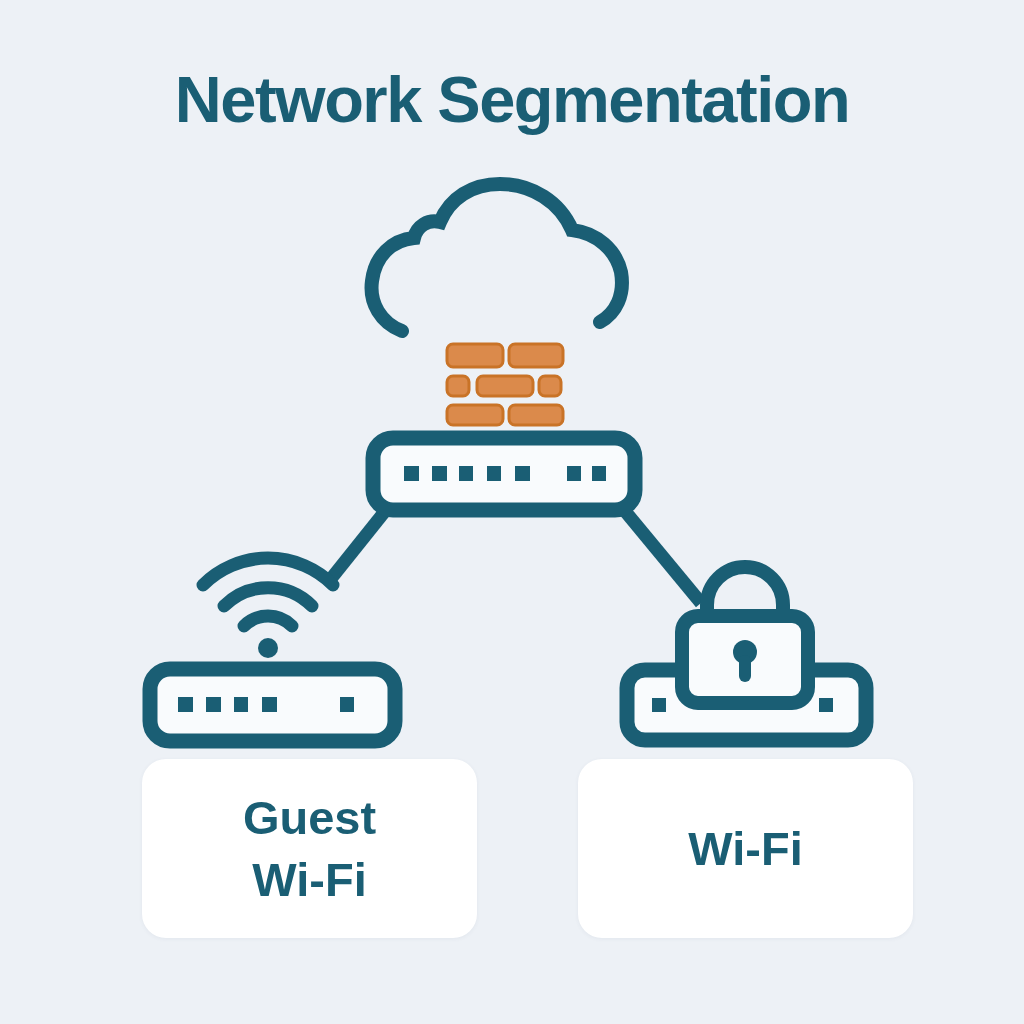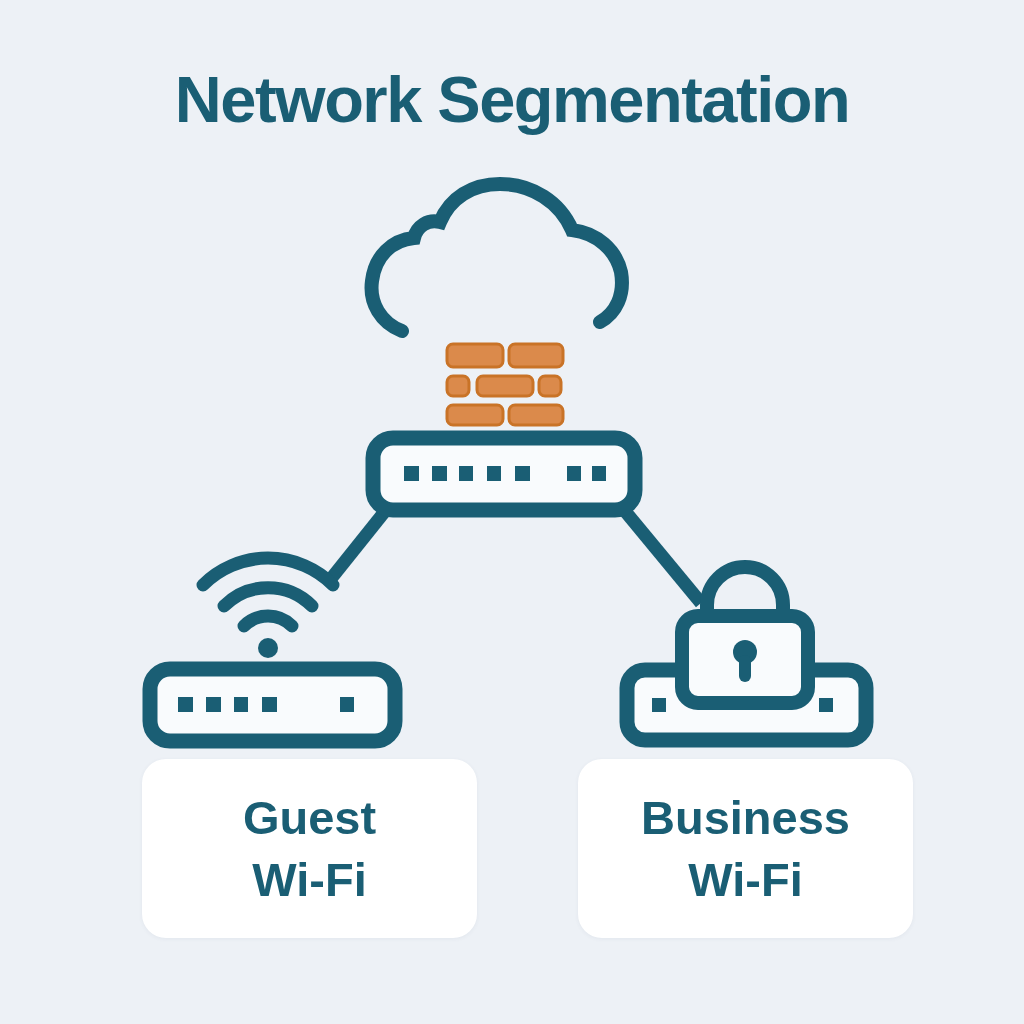--- a/index.html
+++ b/index.html
@@ -116,17 +116,16 @@
     </g>
   </svg>
 
 
   <div class="card guest">
     <span>Guest</span>
     <span>Wi-Fi</span>
   </div>
 
   <div class="card business">
-    <span>Business</span>
     <span>Wi-Fi</span>
   </div>
 
 </div>
 
 </body></html>

